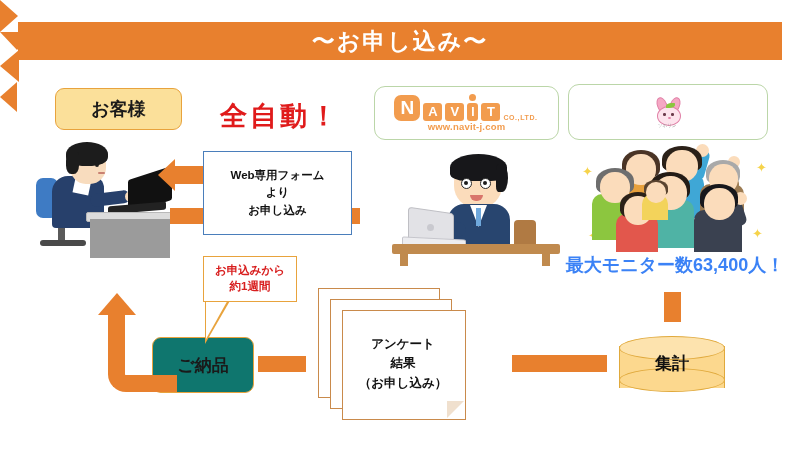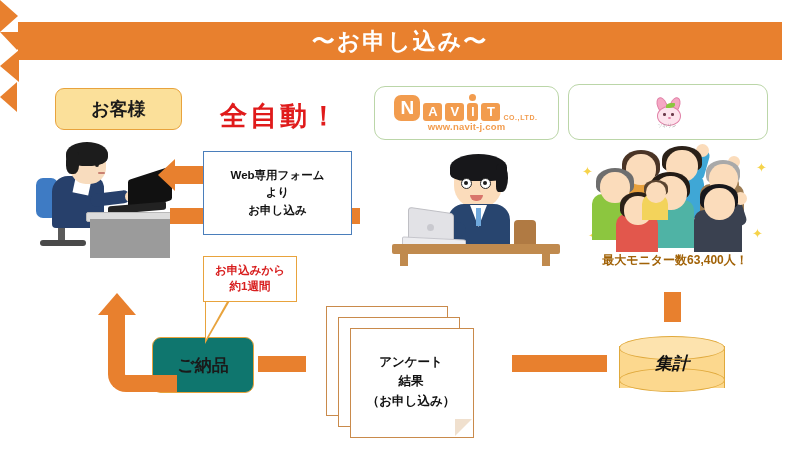--- a/index.html
+++ b/index.html
@@ -165,21 +165,21 @@
     border-left:0 solid transparent;border-right:26px solid transparent;
     border-top:45px solid #E8A33D;z-index:6;
   }
   .bubble-tail-in{
     position:absolute;left:206px;top:298px;width:0;height:0;
     border-left:0 solid transparent;border-right:23px solid transparent;
     border-top:41px solid #ffffff;z-index:7;
   }
 
   
-  .docs{position:absolute;left:326px;top:288px;width:160px;height:128px;margin-top:18px;}
+  .docs{position:absolute;left:318px;top:288px;width:160px;height:128px;}
   .doc{
     position:absolute;background:#ffffff;border:1.4px solid #C98A4B;
   }
   .doc1{left:0;top:0;width:120px;height:108px;}
   .doc2{left:12px;top:11px;width:120px;height:108px;}
   .doc3{left:24px;top:22px;width:122px;height:108px;}
   .doc-text{
     position:absolute;left:24px;top:22px;width:122px;height:108px;
     display:flex;flex-direction:column;align-items:center;justify-content:center;
     font-size:12.5px;font-weight:bold;color:#111;line-height:1.55;
@@ -198,27 +198,27 @@
   .cyl-bottom{
     position:absolute;left:0;top:32px;width:104px;height:22px;
     background:#FCD88E;border:1.4px solid #E0A93C;border-radius:50%;
   }
   .cyl-top{
     position:absolute;left:0;top:0;width:104px;height:22px;
     background:#FDE3AE;border:1.4px solid #E0A93C;border-radius:50%;
   }
   .cyl-label{
     position:absolute;left:0;top:16px;width:106px;text-align:center;
-    font-size:17px;font-weight:bold;color:#111;font-style:italic;
+    font-size:17px;font-weight:bold;color:#111;
   }
 
   
   .monitor-caption{
     position:absolute;left:565px;top:252px;width:220px;
-    text-align:center;font-size:12px;font-weight:bold;color:#a16207;line-height:1.45;
+    text-align:center;font-size:18px;font-weight:bold;color:#3b82f6;line-height:1.45;
   }
 
   
   .ill-customer{position:absolute;left:28px;top:140px;width:150px;height:118px;}
   .cust-chair-back{position:absolute;left:8px;top:38px;width:22px;height:40px;background:#3E7BC4;border-radius:7px;}
   .cust-chair-post{position:absolute;left:30px;top:76px;width:7px;height:26px;background:#5a5a5a;}
   .cust-chair-base{position:absolute;left:12px;top:100px;width:46px;height:6px;background:#4a4a4a;border-radius:3px;}
   .cust-body{position:absolute;left:24px;top:36px;width:52px;height:52px;background:#27406B;border-radius:16px 12px 4px 4px;}
   .cust-collar{position:absolute;left:46px;top:38px;width:16px;height:16px;background:#ffffff;transform:rotate(12deg);}
   .cust-head{position:absolute;left:42px;top:6px;width:36px;height:38px;background:#F8DCBE;border-radius:46% 46% 44% 44%;}

